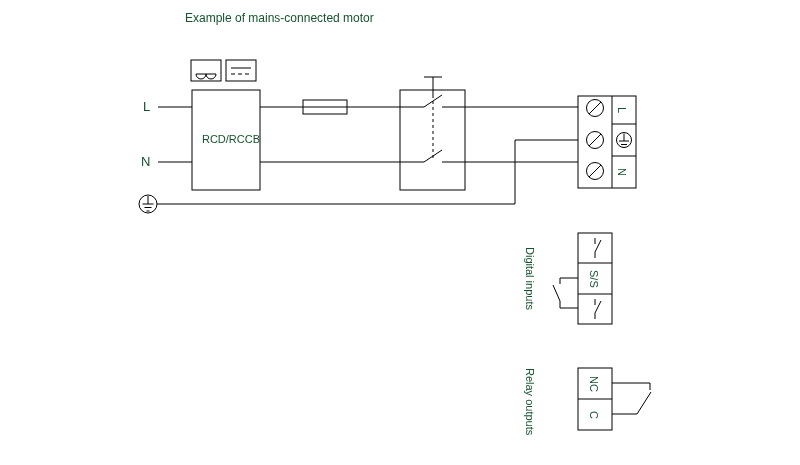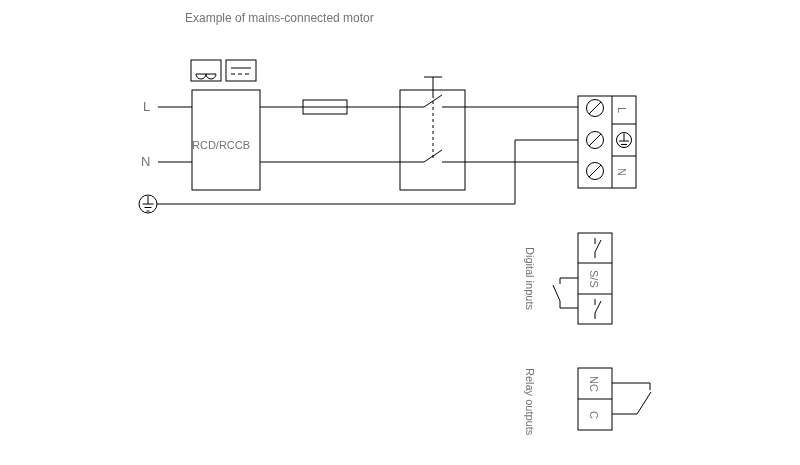--- a/index.html
+++ b/index.html
@@ -1,25 +1,25 @@
 <!DOCTYPE html>
 <html><head>
 <meta charset="utf-8">
 <style>
   html,body{margin:0;padding:0;background:#fff;}
   .canvas{
     position:relative;width:800px;height:465px;background:#ffffff;
-    font-family:"Liberation Sans",sans-serif;color:#737373;overflow:hidden;
+    font-family:"Liberation Sans",sans-serif;color:#14532d;overflow:hidden;
   }
   .art{position:absolute;left:0;top:0;}
   .title{position:absolute;left:185px;top:10px;font-size:12px;line-height:16px;white-space:nowrap;}
   .lbl{position:absolute;white-space:nowrap;}
   .lbl-L{left:143px;top:99px;font-size:13px;}
   .lbl-N{left:141px;top:154px;font-size:13px;}
-  .lbl-rcd{left:192px;top:133px;width:54px;text-align:right;font-size:11px;margin-top:6px;}
+  .lbl-rcd{left:192px;top:133px;width:68px;text-align:right;font-size:11px;}
   .vcell{
     position:absolute;writing-mode:vertical-rl;text-align:center;
     font-size:11px;white-space:nowrap;
   }
   .term-l{left:616px;top:96px;height:28px;}
   .term-n{left:616px;top:156px;height:32px;}
   .term-ss{left:588px;top:263px;height:31px;}
   .term-nc{left:588px;top:368px;height:31px;}
   .term-c{left:588px;top:399px;height:31px;}
   .cap-digital{left:524px;top:233px;height:91px;}

